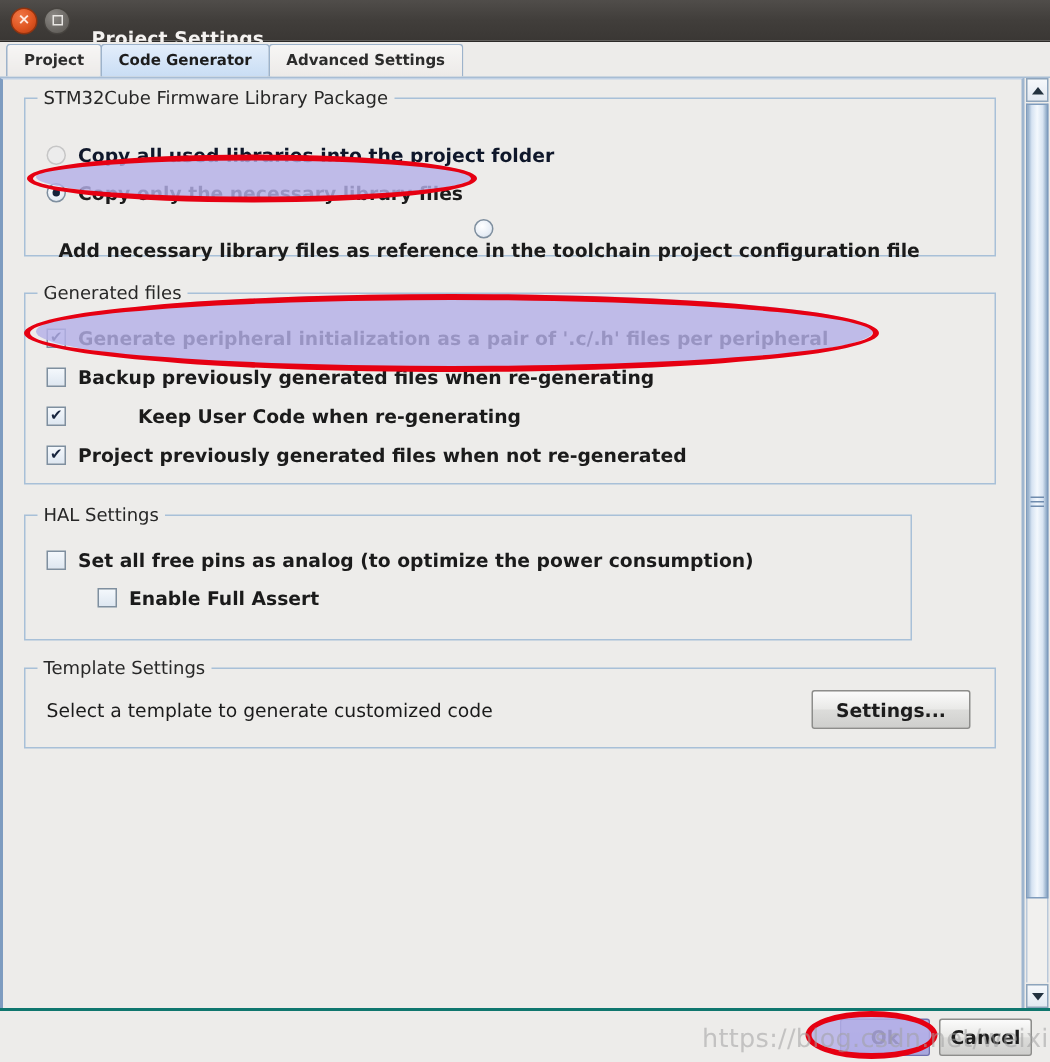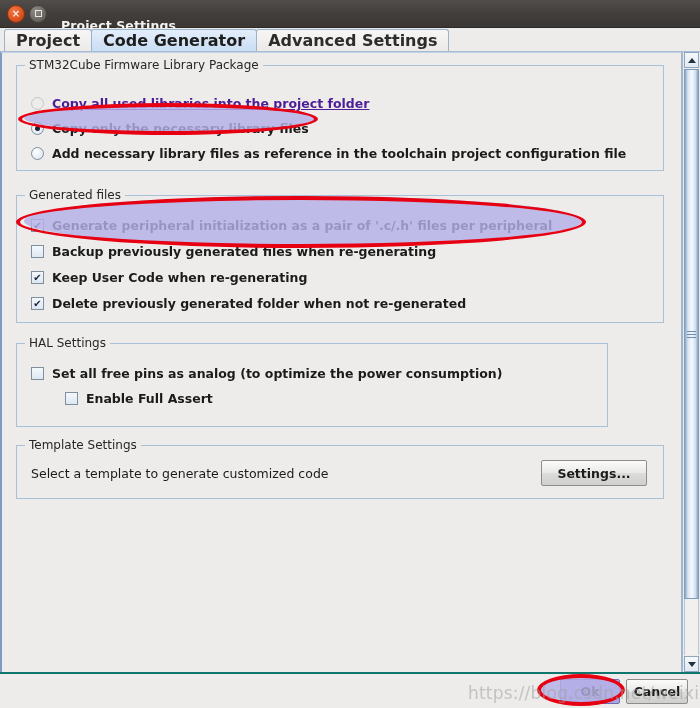--- a/index.html
+++ b/index.html
@@ -59,21 +59,21 @@
     width: 700px; height: 24px;
     background: #edecea;
     display: flex; align-items: flex-end;
     padding-left: 4px;
     border-bottom: 1px solid #a8bdd4;
   }
   .tab {
     height: 22px;
     padding: 0 11px;
     display: flex; align-items: center;
-    font-size: 16px; font-weight: bold;
+    font-size: 10px; font-weight: bold;
     color: #2c2c2c;
     border: 1px solid #9db3cb;
     border-bottom: none;
     border-top-left-radius: 3px; border-top-right-radius: 3px;
     background: linear-gradient(to bottom, #f7f6f5 0%, #eceae8 100%);
     margin-right: -1px;
     position: relative;
   }
   .tab.active {
     background: linear-gradient(to bottom, #e3eefb 0%, #c9ddf4 100%);
@@ -109,21 +109,21 @@
   }
 
   .row {
     position: absolute;
     display: flex; align-items: center;
     font-size: 12.5px;
     color: #1b1b1b;
     white-space: nowrap;
   }
   .row .lbl { margin-left: 8px; font-weight: bold; }
-  .row.disabled .lbl { color: #4c1d95; font-weight: bold; text-decoration: underline; }
+  .row.disabled .lbl { color: #0f172a; font-weight: bold; }
 
   
   .radio {
     width: 13px; height: 13px; border-radius: 50%;
     background: radial-gradient(circle at 40% 35%, #ffffff 0%, #e8eef6 60%, #cfd9e4 100%);
     border: 1px solid #7f8f9f;
     display: flex; align-items: center; justify-content: center;
     flex: 0 0 auto;
   }
   .radio.checked::after {
@@ -256,47 +256,47 @@
       <div class="row disabled" style="left:14px; top:30px;">
         <span class="radio dis"></span>
         <span class="lbl">Copy all used libraries into the project folder</span>
       </div>
 
       <div class="row" style="left:14px; top:55px;">
         <span class="radio checked"></span>
         <span class="lbl">Copy only the necessary library files</span>
       </div>
 
-      <div class="row" style="left:14px; top:80px;">
+      <div class="row" style="left:14px; top:80px;flex-direction:column;">
         <span class="radio"></span>
         <span class="lbl">Add necessary library files as reference in the toolchain project configuration file</span>
       </div>
     </div>
 
     <div class="group" style="left:14px; top:142px; width:648px; height:128px;">
       <div class="group-title">Generated files</div>
 
       <div class="row" style="left:14px; top:22px;">
         <span class="cbox checked"></span>
         <span class="lbl">Generate peripheral initialization as a pair of '.c/.h' files per peripheral</span>
       </div>
 
       <div class="row" style="left:14px; top:48px;">
         <span class="cbox"></span>
         <span class="lbl">Backup previously generated files when re-generating</span>
       </div>
 
-      <div class="row" style="left:14px; top:74px;">
+      <div class="row" style="left:14px; top:74px;gap:40px;">
         <span class="cbox checked"></span>
         <span class="lbl">Keep User Code when re-generating</span>
       </div>
 
       <div class="row" style="left:14px; top:100px;">
         <span class="cbox checked"></span>
-        <span class="lbl">Delete previously generated folder when not re-generated</span>
+        <span class="lbl">Project previously generated files when not re-generated</span>
       </div>
     </div>
 
     <div class="group" style="left:14px; top:290px; width:592px; height:84px;padding-left:19px;">
       <div class="group-title">HAL Settings</div>
 
       <div class="row" style="left:14px; top:22px;">
         <span class="cbox"></span>
         <span class="lbl">Set all free pins as analog (to optimize the power consumption)</span>
       </div>

